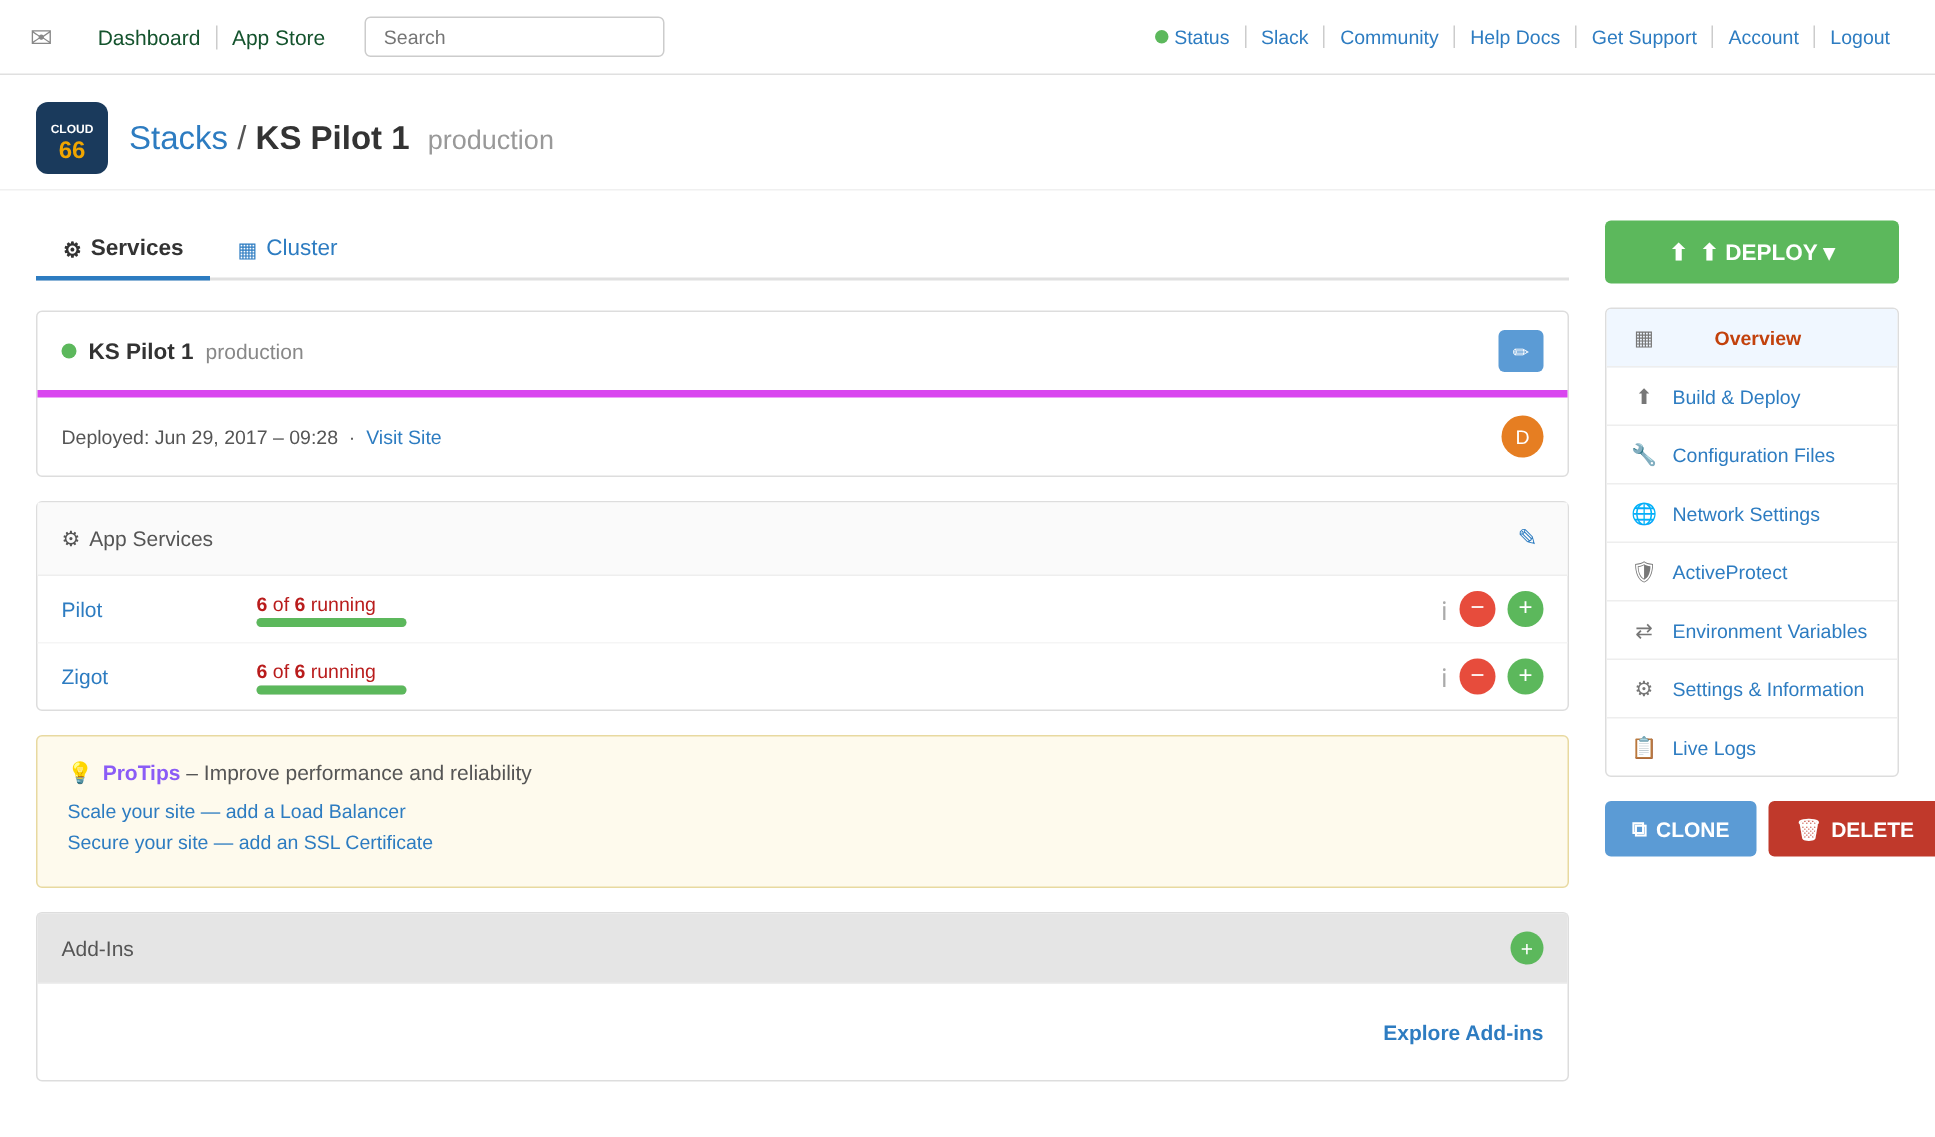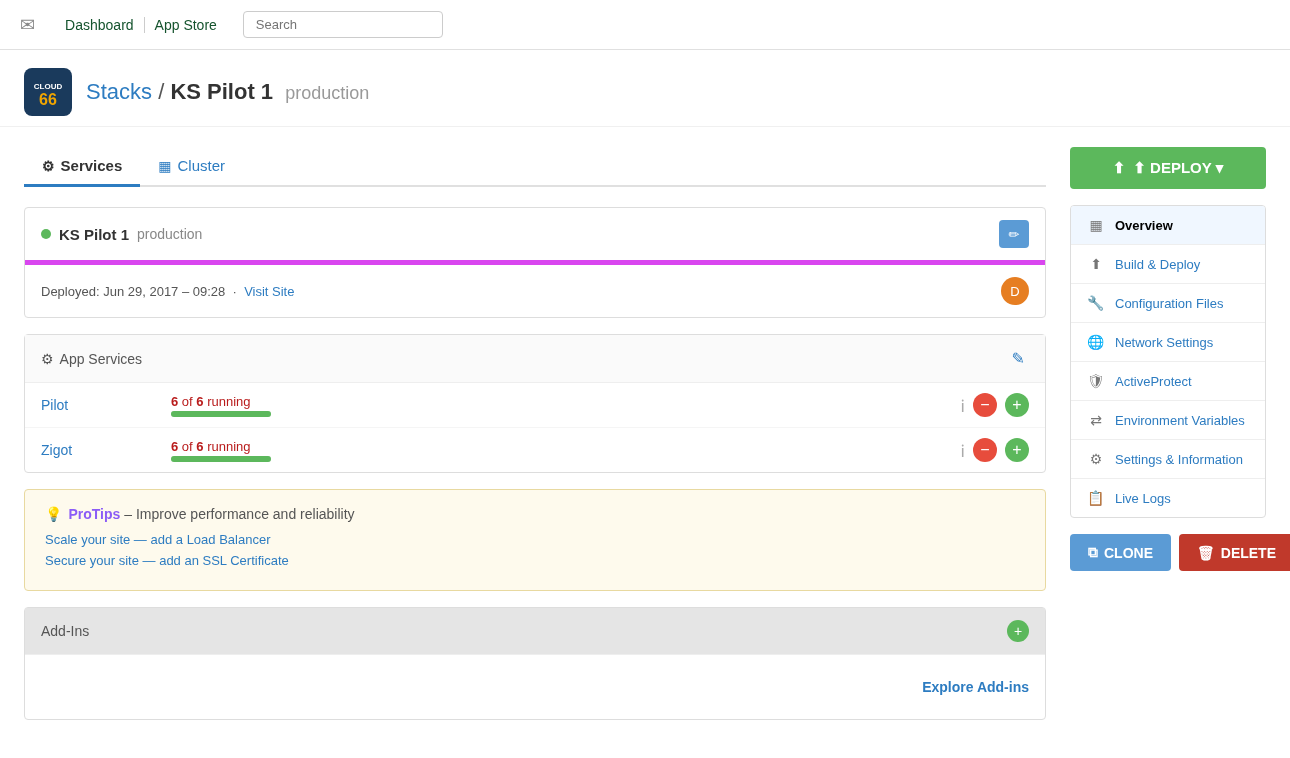--- a/index.html
+++ b/index.html
@@ -88,41 +88,53 @@
     .explore-link { color: #2d7cc1; text-decoration: none; font-size: 14px; font-weight: 600; }
 
     
     .deploy-btn { background: #5cb85c; color: #fff; border: none; border-radius: 4px; width: 100%; padding: 12px 0; font-size: 15px; font-weight: 600; cursor: pointer; display: flex; align-items: center; justify-content: center; gap: 8px; margin-bottom: 16px; }
     .sidebar-nav { border: 1px solid #ddd; border-radius: 4px; overflow: hidden; }
     .sidebar-nav-item { padding: 11px 16px; display: flex; align-items: center; gap: 10px; border-bottom: 1px solid #eee; cursor: pointer; font-size: 13px; }
     .sidebar-nav-item:last-child { border-bottom: none; }
     .sidebar-nav-item.active { background: #f0f7ff; }
     .sidebar-nav-item a { color: #2d7cc1; text-decoration: none; font-size: 13px; }
     .sidebar-nav-item .nav-icon { color: #777; font-size: 14px; width: 18px; text-align: center; }
-    .sidebar-nav-item.active .nav-label { font-weight: 600; color: #000000; }
+    .sidebar-nav-item.active .nav-label { font-weight: 600; color: #c2410c; margin-left: 28px; }
 
     
     .action-btns { display: flex; gap: 8px; margin-top: 16px; }
     .clone-btn { background: #5b9bd5; color: #fff; border: none; border-radius: 4px; padding: 10px 18px; font-size: 14px; font-weight: 600; cursor: pointer; flex: 1; display: flex; align-items: center; justify-content: center; gap: 6px; }
     .delete-btn { background: #c0392b; color: #fff; border: none; border-radius: 4px; padding: 10px 18px; font-size: 14px; font-weight: 600; cursor: pointer; flex: 1; display: flex; align-items: center; justify-content: center; gap: 6px; }
 
     
     .logo-svg { width: 48px; height: 48px; }
   </style>
 </head>
 <body>
 
 <nav class="top-nav">
   <span class="nav-mail">✉</span>
   <div class="nav-links">
     <a href="#">Dashboard</a>
     <a href="#">App Store</a>
   </div>
   <div class="nav-search">
     <input type="text" placeholder="Search" style="">
+  </div>
+  <div class="nav-right">
+    <a href="#" class="status-link">
+        <span class="status-dot"></span>
+        <span>Status</span>
+      </a>
+    <a href="#">Slack</a>
+    <a href="#">Community</a>
+    <a href="#">Help Docs</a>
+    <a href="#">Get Support</a>
+    <a href="#">Account</a>
+    <a href="#">Logout</a>
   </div>
 </nav>
 
 <div class="page-header">
 
   <svg class="logo-svg" viewBox="0 0 48 48" xmlns="http://www.w3.org/2000/svg">
     <rect width="48" height="48" rx="8" fill="#1a3a5c"></rect>
     <text x="50%" y="38%" text-anchor="middle" fill="#fff" font-size="8" font-family="Arial" font-weight="bold" dy=".3em">CLOUD</text>
     <text x="50%" y="68%" text-anchor="middle" fill="#f0a500" font-size="16" font-family="Arial" font-weight="bold" dy=".3em">66</text>
   </svg>

